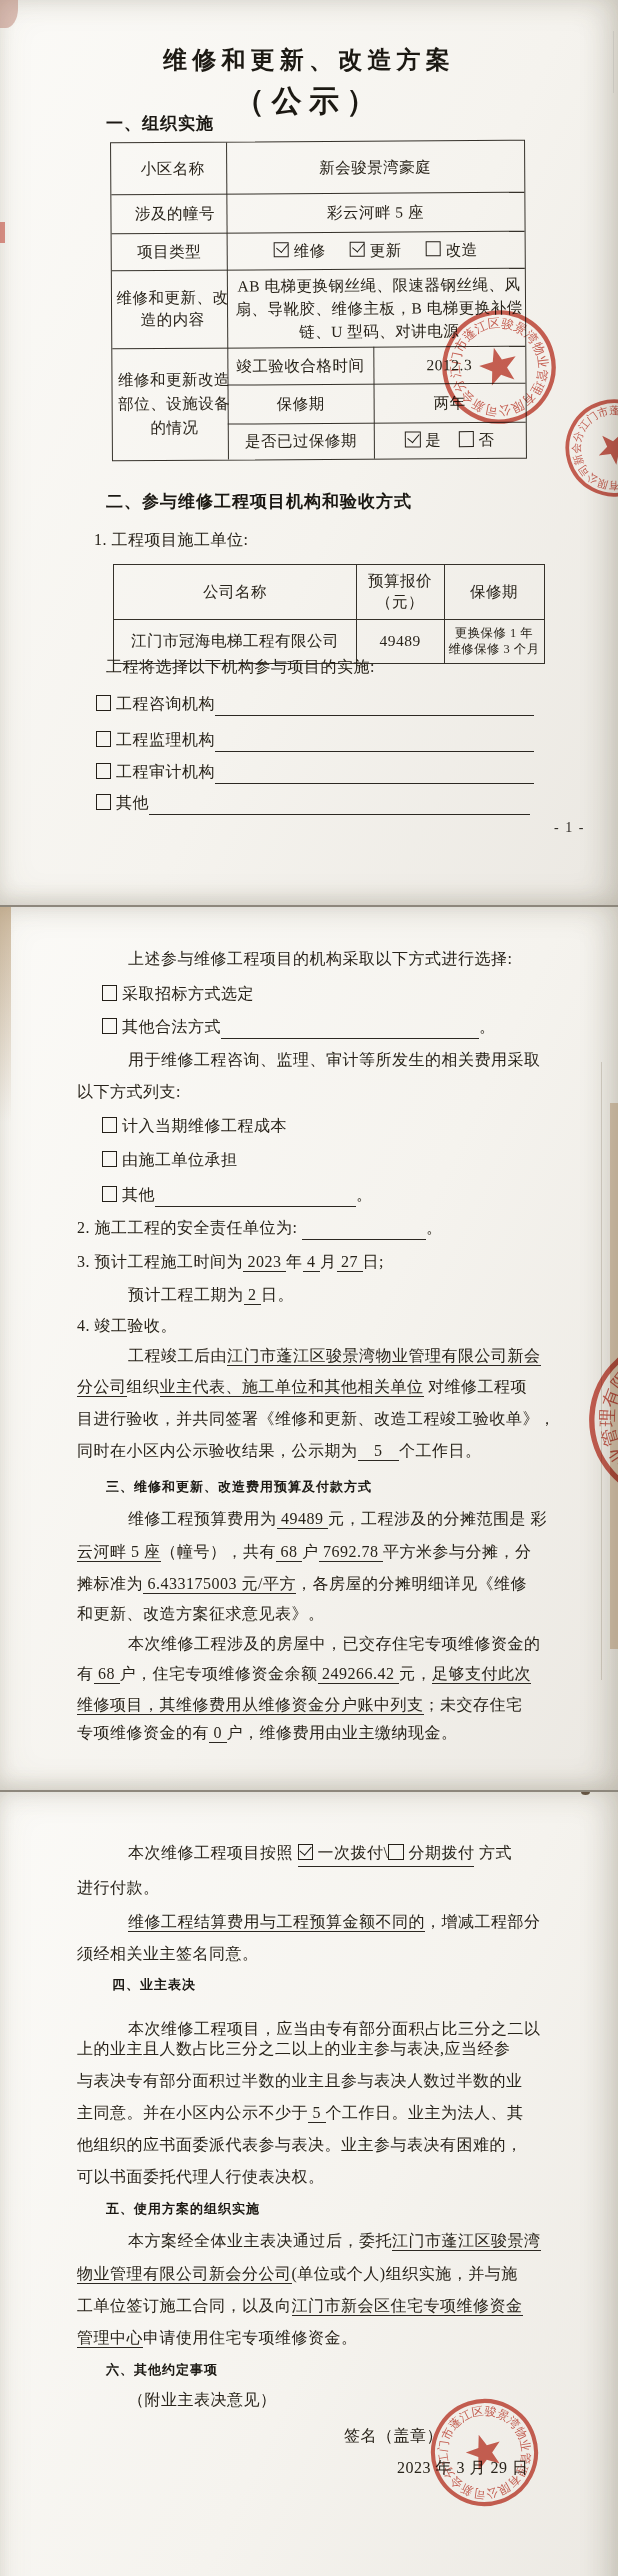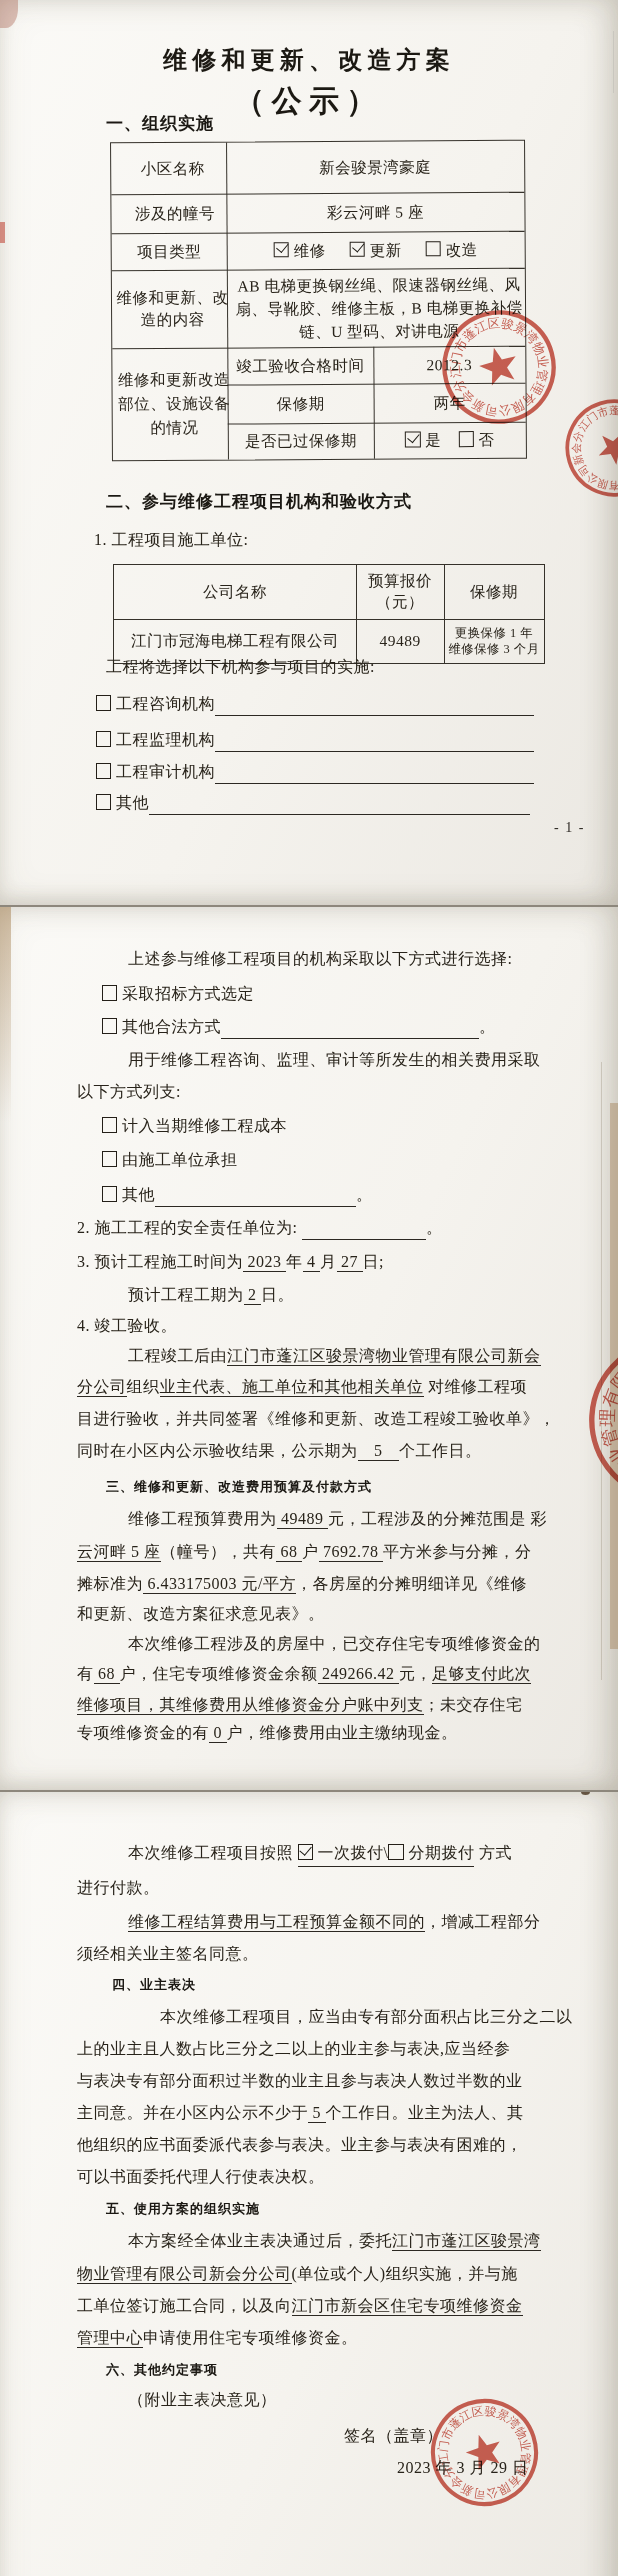--- a/index.html
+++ b/index.html
@@ -222,21 +222,21 @@
 
 <div class="page" id="page3">
   <div class="speck" style="left:581px;top:-3.1px;width:9.3px;height:6.2px;background:rgba(70,50,30,.8);border-radius:50%;"></div>
 
   <div id="p3lines">
       <div class="line" style="left: 128px; top: 48px;"><span>本次维修工程项目按照 </span><span class="grp u"><span class="cb on"></span><span>一次拨付\</span><span class="cb"></span><span>分期拨付</span></span><span> 方式</span></div>
       <div class="line" style="left: 77px; top: 83px;"><span>进行付款。</span></div>
       <div class="line" style="left: 128px; top: 117px;"><span class="u">维修工程结算费用与工程预算金额不同的</span><span>，增减工程部分</span></div>
       <div class="line" style="left: 77px; top: 149px;"><span>须经相关业主签名同意。</span></div>
       <div class="line b" style="left: 106px; top: 180px; margin-left: 6px;"><span>四、业主表决</span></div>
-      <div class="line" style="left: 128px; top: 212px; margin-left: 32px;"><span>本次维修工程项目，应当由专有部分面积占比三分之二以</span></div>
+      <div class="line" style="left: 128px; top: 224px;"><span>本次维修工程项目，应当由专有部分面积占比三分之二以</span></div>
       <div class="line" style="left: 77px; top: 244px;"><span>上的业主且人数占比三分之二以上的业主参与表决,应当经参</span></div>
       <div class="line" style="left: 77px; top: 276px;"><span>与表决专有部分面积过半数的业主且参与表决人数过半数的业</span></div>
       <div class="line" style="left: 77px; top: 308px;"><span>主同意。并在小区内公示不少于</span><span class="u"> 5 </span><span>个工作日。业主为法人、其</span></div>
       <div class="line" style="left: 77px; top: 340px;"><span>他组织的应书面委派代表参与表决。业主参与表决有困难的，</span></div>
       <div class="line" style="left: 77px; top: 372px;"><span>可以书面委托代理人行使表决权。</span></div>
       <div class="line b" style="left: 106px; top: 404px;"><span>五、使用方案的组织实施</span></div>
       <div class="line" style="left: 128px; top: 436px;"><span>本方案经全体业主表决通过后，委托</span><span class="u">江门市蓬江区骏景湾</span></div>
       <div class="line" style="left: 77px; top: 469px;"><span class="u">物业管理有限公司新会分公司</span><span>(单位或个人)组织实施，并与施</span></div>
       <div class="line" style="left: 77px; top: 501px;"><span>工单位签订施工合同，以及向</span><span class="u">江门市新会区住宅专项维修资金</span></div>
       <div class="line" style="left: 77px; top: 533px; text-align: right;"><span class="u">管理中心</span><span>申请使用住宅专项维修资金。</span></div>

